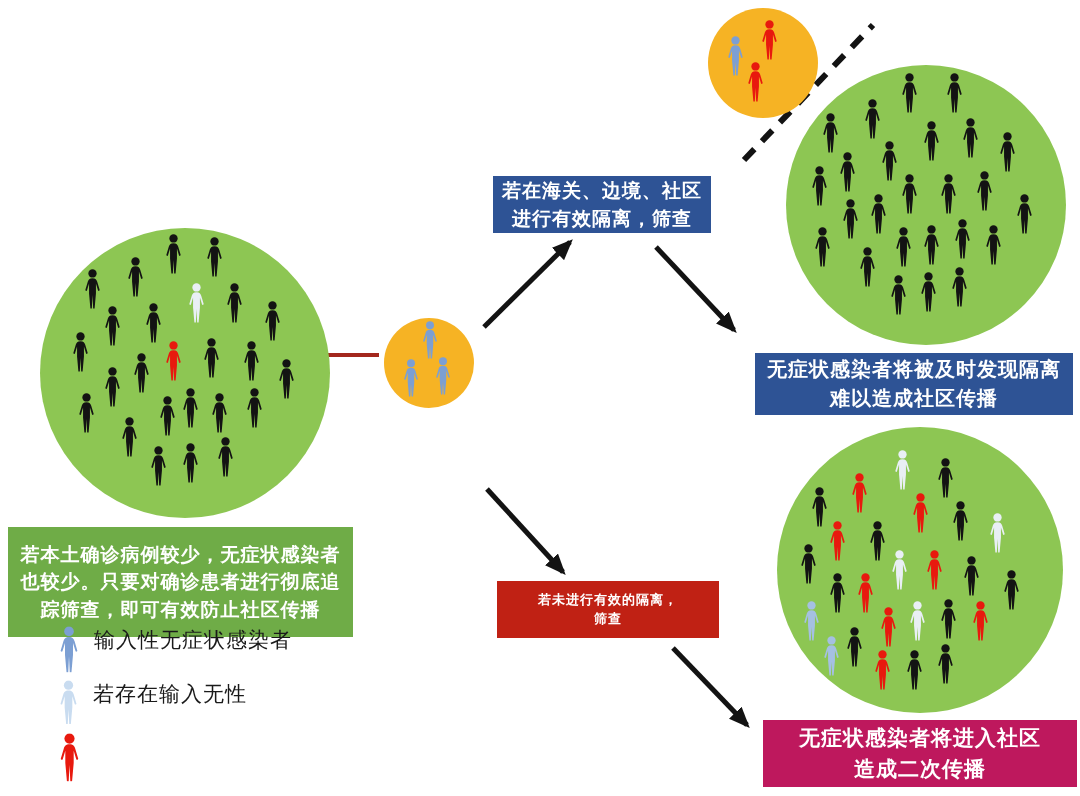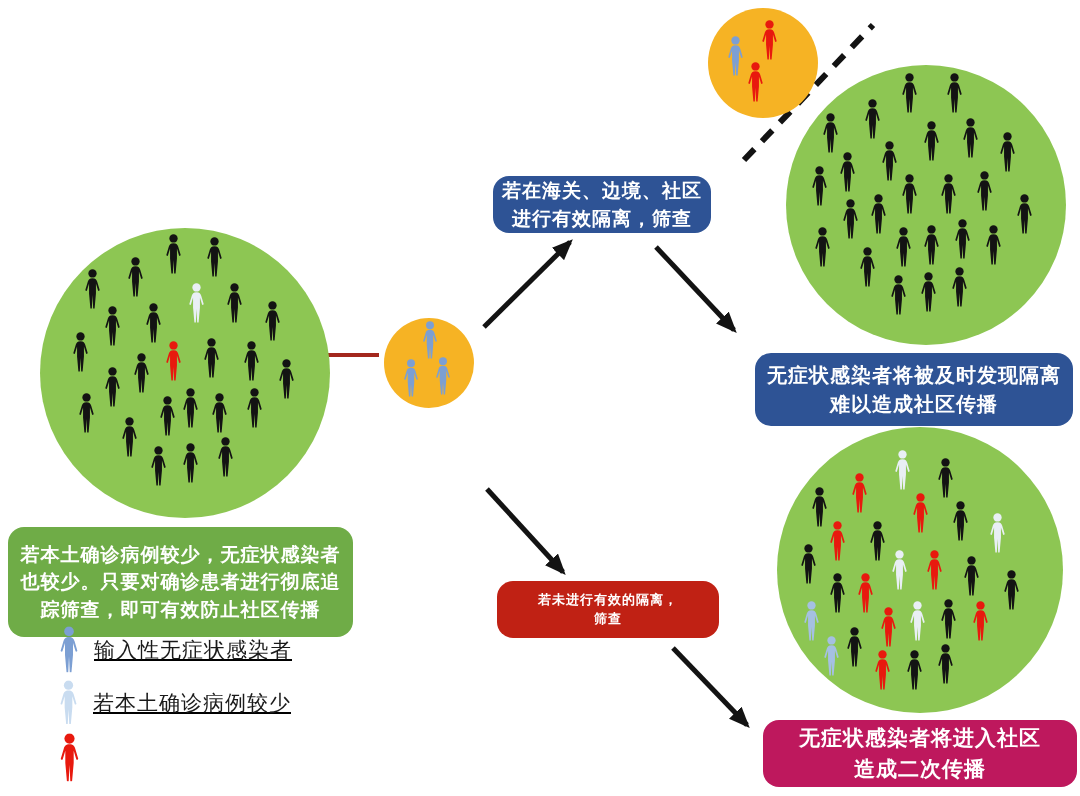--- a/index.html
+++ b/index.html
@@ -5,23 +5,23 @@
   html,body{margin:0;padding:0;background:#ffffff;}
   #stage{
     position:relative;width:1080px;height:796px;background:#ffffff;overflow:hidden;
     font-family:"Liberation Sans","DejaVu Sans",sans-serif;
   }
   .circle{position:absolute;border-radius:50%;}
   .person{position:absolute;display:block;}
   .label-box{
     position:absolute;display:flex;align-items:center;justify-content:center;
     text-align:center;color:#ffffff;font-weight:bold;white-space:pre-line;
-    line-height:1.45;letter-spacing:1px;border-radius:16px;
+    line-height:1.45;letter-spacing:1px;
   }
-  .legend-row{position:absolute;display:flex;align-items:center;gap:14px;text-decoration:underline;}
+  .legend-row{position:absolute;display:flex;gap:14px;}
   .legend-label{color:#1a1a1a;font-size:21px;letter-spacing:1px;white-space:nowrap;}
   #overlay{position:absolute;left:0;top:0;width:1080px;height:796px;pointer-events:none;}
   #symbol-defs{position:absolute;width:0;height:0;overflow:hidden;}
 </style>
 </head>
 <body>
 
 <svg id="symbol-defs" aria-hidden="true">
   <symbol id="person-glyph" viewBox="0 0 34 72">
     <circle cx="17" cy="8" r="7.5"></circle>
@@ -306,40 +306,40 @@
         <svg class="person" width="19" height="40" viewBox="0 0 34 72" style="left: 159.24px; top: 217.36px;">
           <use href="#person-glyph" fill="#131313"></use>
         </svg>
       </div>
     </div>
 
   <div class="label-box" style="left: 493px; top: 176px; width: 218px; height: 57px; background: rgb(46, 83, 149); font-size: 19px;">若在海关、边境、社区
 进行有效隔离，筛查</div>
   <div class="label-box" style="left: 497px; top: 581px; width: 222px; height: 57px; background: rgb(192, 33, 20); font-size: 13px;">若未进行有效的隔离，
 筛查</div>
-  <div class="label-box" style="left: 755px; top: 353px; width: 318px; height: 73px; background: rgb(46, 83, 149); font-size: 20px;">无症状感染者将被及时发现隔离
+  <div class="label-box" style="left: 755px; top: 353px; width: 318px; height: 62px; background: rgb(46, 83, 149); font-size: 20px;">无症状感染者将被及时发现隔离
 难以造成社区传播</div>
   <div class="label-box" style="left: 763px; top: 720px; width: 314px; height: 67px; background: #be185d; font-size: 21px;">无症状感染者将进入社区
 造成二次传播</div>
   <div class="label-box" style="left: 8px; top: 527px; width: 345px; height: 110px; background: rgb(111, 172, 71); font-size: 19px;">若本土确诊病例较少，无症状感染者
 也较少。只要对确诊患者进行彻底追
 踪筛查，即可有效防止社区传播</div>
 
   <div id="legend">
       <div class="legend-row" style="left: 58px; top: 626px;">
         <svg class="person" width="22" height="47" viewBox="0 0 34 72" style="position: static;">
           <use href="#person-glyph" fill="#7C9FD3"></use>
         </svg>
         <span class="legend-label">输入性无症状感染者</span>
       </div>
       <div class="legend-row" style="left: 58px; top: 680px;">
         <svg class="person" width="21" height="45" viewBox="0 0 34 72" style="position: static;">
           <use href="#person-glyph" fill="#C9DCF0"></use>
         </svg>
-        <span class="legend-label">若本土确诊病例较少</span>
+        <span class="legend-label">若存在输入无性</span>
       </div>
       <div class="legend-row" style="left: 58px; top: 733px;">
         <svg class="person" width="23" height="49" viewBox="0 0 34 72" style="position: static;">
           <use href="#person-glyph" fill="#E8190E"></use>
         </svg>
       </div>
     </div>
 
 </div>
 

